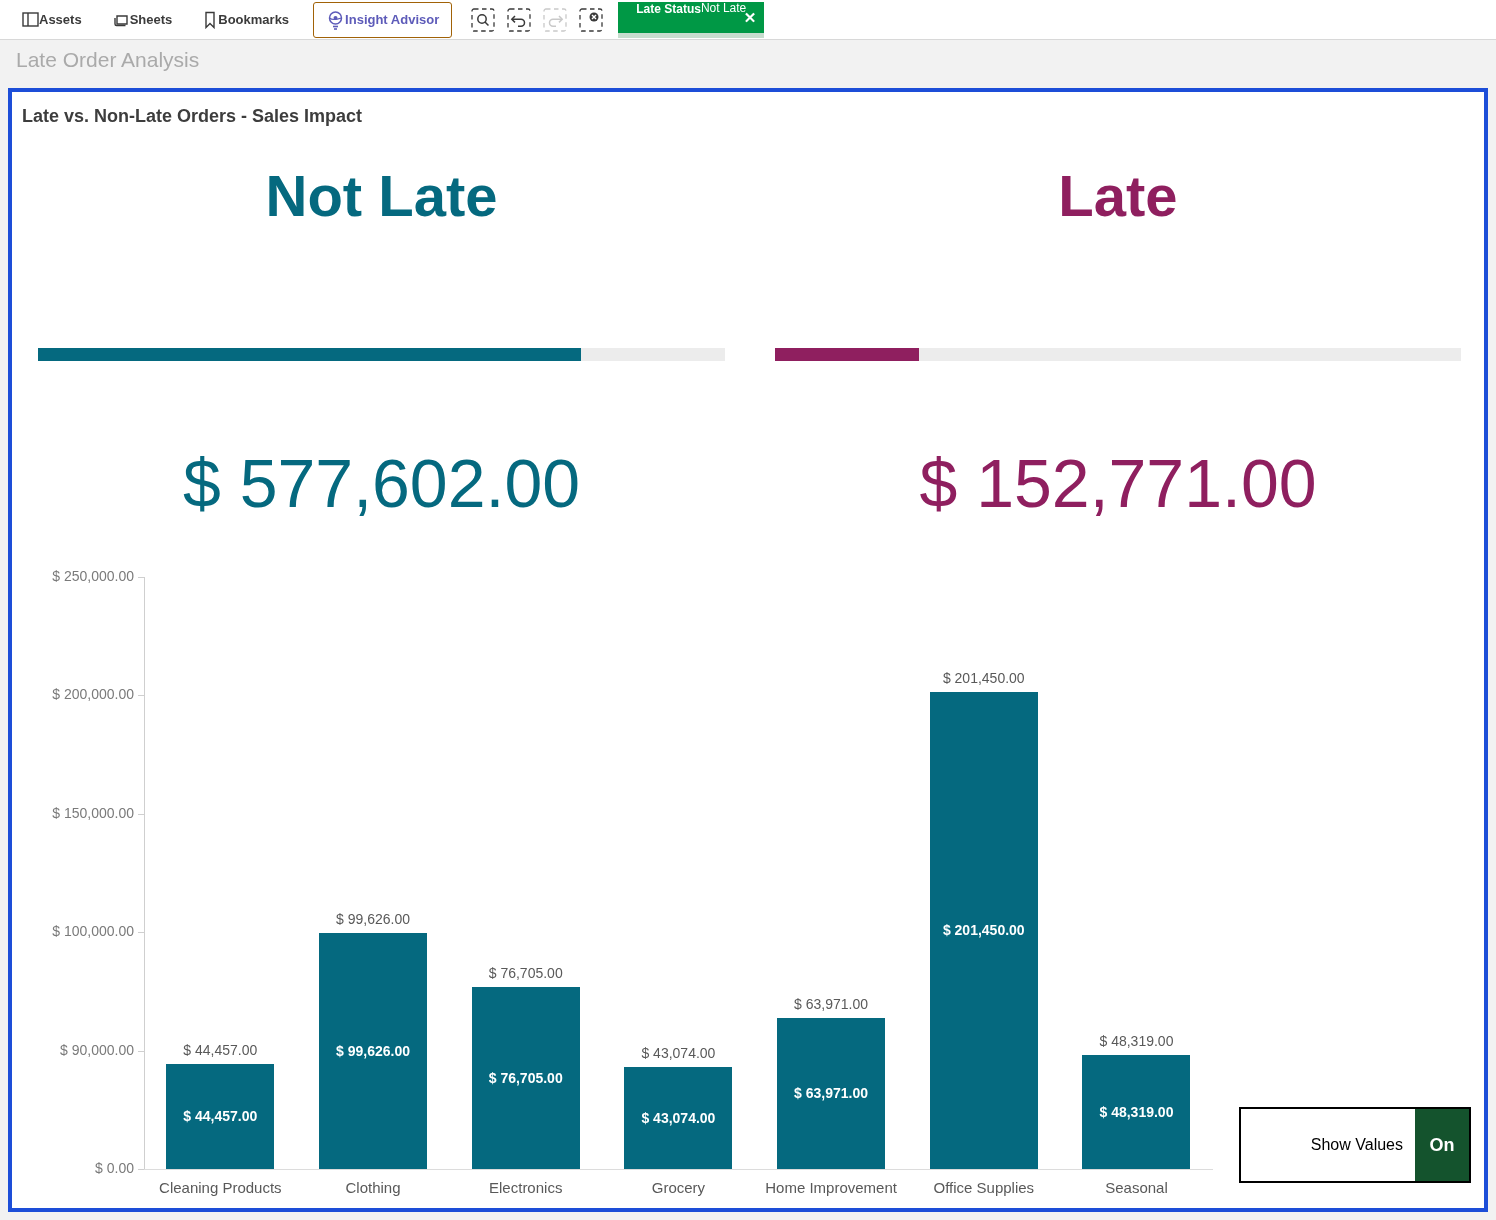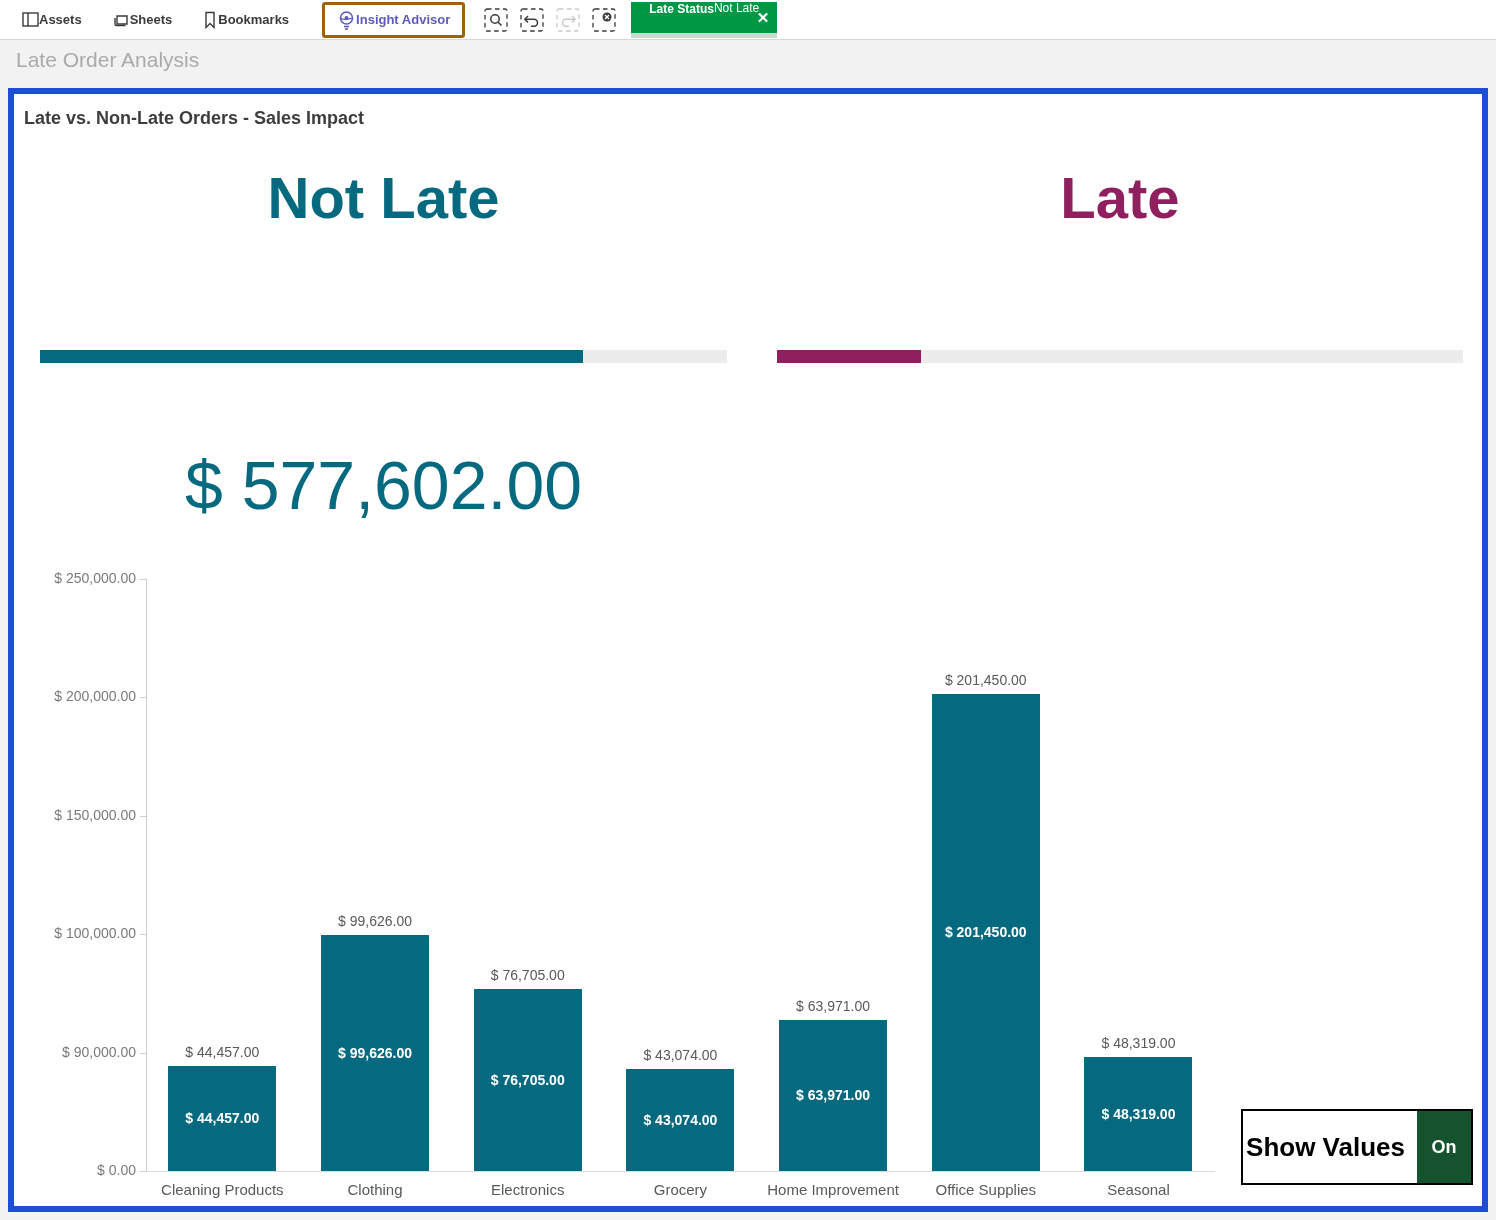--- a/index.html
+++ b/index.html
@@ -4,37 +4,37 @@
 <style>
   * { margin:0; padding:0; box-sizing:border-box; }
   html,body { width:1496px; height:1220px; font-family:"Liberation Sans", sans-serif; background:#f2f2f2; overflow:hidden; }
 
   
   .toolbar { position:absolute; left:0; top:0; width:1496px; height:40px; background:#ffffff;
              border-bottom:1px solid #d8d8d8; display:flex; align-items:center; gap:6px; padding-left:10px; }
   .tb-btn { display:flex; align-items:center; height:36px; padding:0 12px; cursor:pointer;
             font-size:13px; font-weight:600; color:#3a3a3a; background:transparent; border:none; }
   .tb-btn svg { display:block; }
-  .tb-insight { border:3px solid #a16207; border-radius:3px; color:#5d5bb9; margin-left:15px; }
+  .tb-insight { border:1px solid #a16207; border-radius:3px; color:#5d5bb9; margin-left:6px; }
   .sel-group { display:flex; align-items:center; gap:2px; margin-left:8px; }
   .sel-btn { width:34px; height:34px; display:flex; align-items:center; justify-content:center; cursor:pointer; background:transparent; border:none; }
   .sel-btn.disabled { cursor:default; }
 
   .chip { position:relative; margin-left:4px; width:146px; height:36px; background:#009845; color:#fff;
           display:flex; flex-direction:row; justify-content:center; padding:0 8px 5px 8px; cursor:pointer; }
   .chip-field { font-size:12px; font-weight:700; line-height:14px; }
   .chip-value { font-size:12px; font-weight:400; line-height:13px; }
   .chip-close { position:absolute; right:8px; top:8px; font-size:15px; font-weight:700; color:#fff; cursor:pointer; line-height:15px; }
   .chip-strip { position:absolute; left:0; bottom:0; width:100%; height:5px; background:#c7ddce; }
   .chip-strip-fill { height:100%; background:#006b35; }
 
   
   .sheet-title { position:absolute; left:16px; top:48px; font-size:21px; font-weight:400; color:#aaaaaa; }
 
-  .panel { position:absolute; left:8px; top:88px; width:1480px; height:1124px; background:#ffffff; border:6px solid #1d4ed8; }
+  .panel { position:absolute; left:8px; top:88px; width:1480px; height:1124px; background:#ffffff; border:4px solid #1d4ed8; }
   .panel-title { position:absolute; left:10px; top:14px; font-size:18px; font-weight:700; color:#3d3d3d; }
 
   
   .kpi { position:absolute; }
   .kpi-title { position:absolute; left:0; top:70px; width:100%; text-align:center; font-size:58px; font-weight:700; }
   .kpi-track { position:absolute; left:0; top:256px; width:100%; height:13px; background:#ececec; }
   .kpi-fill { height:100%; }
   .kpi-value { position:absolute; left:0; top:352px; width:100%; text-align:center; font-size:68px; font-weight:400; }
   .kpi-teal .kpi-title, .kpi-teal .kpi-value { color:#05697f; }
   .kpi-teal .kpi-fill { background:#05697f; }
@@ -51,21 +51,21 @@
   .val-above { font-size:14px; color:#595959; white-space:nowrap; margin-bottom:6px; }
   .bar { width:108px; background:#05697f; display:flex; align-items:center; justify-content:center; cursor:pointer; }
   .val-inside { font-size:14px; font-weight:700; color:#ffffff; white-space:nowrap; }
   .cat-row { position:absolute; left:132px; top:1087px; width:1069px; display:flex; }
   .cat-label { width:152.7px; text-align:center; font-size:15px; color:#595959; cursor:pointer; white-space:nowrap; }
 
   
   .show-values { position:absolute; left:1227px; top:1015px; width:232px; height:76px; border:2px solid #000;
                  display:flex; cursor:pointer; background:#fff; }
   .sv-label { flex:1; display:flex; align-items:center; justify-content:flex-end; padding-right:12px;
-              font-size:26px; font-weight:700; color:#000; }
+              font-size:16px; font-weight:400; color:#000; }
   .sv-state { width:54px; background:#14532d; display:flex; align-items:center; justify-content:center;
               font-size:18px; font-weight:700; color:#fff; }
 </style>
 </head>
 <body>
 
 <div class="toolbar">
   <button class="tb-btn">
     <span>
       <svg width="17" height="17" viewBox="0 0 17 17">
@@ -160,20 +160,21 @@
       <div class="kpi-fill" style="width: 79%;"></div>
     </div>
     <div class="kpi-value">$ 577,602.00</div>
   </div>
 
   <div class="kpi kpi-mag" style="left:763px; top:0; width:686px; height:470px;">
     <div class="kpi-title">Late</div>
     <div class="kpi-track">
       <div class="kpi-fill" style="width: 21%;"></div>
     </div>
+    <div class="kpi-value">$ 152,771.00</div>
   </div>
 
   <div class="yaxis-line"></div>
   <div class="xaxis-line"></div>
   <div id="yaxis-labels">
       <div class="ylabel" style="top: 476px; left: 2px; right: auto;">$ 250,000.00</div>
       <div class="ytick" style="top: 485px;"></div>
       <div class="ylabel" style="top: 594.4px; left: 2px; right: auto;">$ 200,000.00</div>
       <div class="ytick" style="top: 603.4px;"></div>
       <div class="ylabel" style="top: 712.8px; left: 2px; right: auto;">$ 150,000.00</div>

